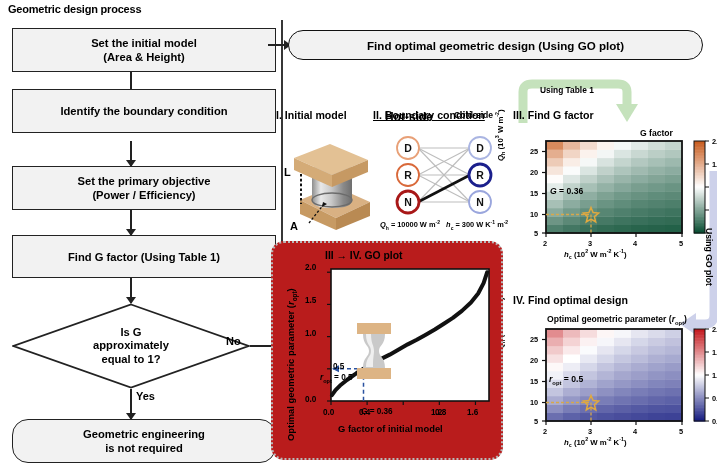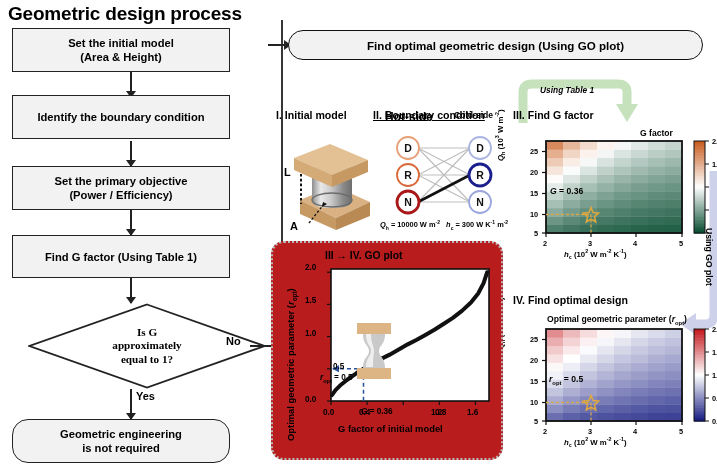--- a/index.html
+++ b/index.html
@@ -9,40 +9,40 @@
     font-family:"Liberation Sans", sans-serif;
     position:relative;
     overflow:hidden;
     color:#000;
   }
   .abs{position:absolute;}
 
   
   #page-title{
     left:8px;top:3px;
-    font-size:19px;font-weight:bold;letter-spacing:-0.2px;
+    font-size:11px;font-weight:bold;letter-spacing:-0.2px;
   }
 
   
   #flowchart{left:0;top:28px;width:268px;height:436px;}
   .fc-box{
-    position:absolute;left:12px;width:218px;
+    position:absolute;left:12px;width:264px;
     background:#f2f2f2;border:1.6px solid #222;
     box-sizing:border-box;
     display:flex;align-items:center;justify-content:center;
     text-align:center;font-weight:bold;font-size:11.2px;line-height:1.25;
   }
   .fc-box.round{border-radius:16px;}
   .fc-arrow{position:absolute;left:130px;width:1.8px;background:#222;}
   .fc-arrow:after{
     content:"";position:absolute;left:-4.1px;bottom:-1px;
     border-left:5px solid transparent;border-right:5px solid transparent;
     border-top:7px solid #222;
   }
-  .diamond-wrap{position:absolute;left:28px;width:238px;height:86px;font-family:Liberation Serif, serif;}
+  .diamond-wrap{position:absolute;left:12px;width:238px;height:86px;}
   .diamond-wrap svg{position:absolute;left:0;top:0;}
   .diamond-text{
     position:absolute;left:0;top:0;width:238px;height:86px;
     display:flex;flex-direction:column;align-items:center;justify-content:center;
     text-align:center;font-weight:bold;font-size:11.2px;line-height:1.22;
   }
   .fc-label{position:absolute;font-weight:bold;font-size:11px;}
 
   
   #right-panel{left:268px;top:0;width:449px;height:464px;text-align:center;}
@@ -57,21 +57,21 @@
   .entry-arrow{position:absolute;left:0px;top:44px;width:22px;height:2px;background:#222;}
   .entry-arrow:after{
     content:"";position:absolute;right:-1px;top:-4px;
     border-top:5px solid transparent;border-bottom:5px solid transparent;
     border-left:7px solid #222;
   }
 
   .sec-head{position:absolute;font-weight:bold;font-size:10.6px;white-space:nowrap;}
 
   .using-table{
-    position:absolute;font-weight:bold;font-size:8.4px;white-space:nowrap;font-style:italic;
+    position:absolute;font-weight:bold;font-size:8.4px;white-space:nowrap;
   }
 
   .vert-text{
     position:absolute;font-weight:bold;font-size:8.6px;white-space:nowrap;
     writing-mode:vertical-rl;
   }
 
   
   #go-box{
     position:absolute;left:3px;top:241px;width:232px;height:219px;
@@ -101,21 +101,21 @@
 <div class="abs" id="flowchart">
 
   <div class="fc-box" style="top:0px;height:44px;">
     <div>
       <div>Set the initial model</div>
       <div>(Area &amp; Height)</div>
     </div>
   </div>
   <div class="fc-arrow" style="top:44px;height:25px;"></div>
 
-  <div class="fc-box" style="top:67px;height:44px;">
+  <div class="fc-box" style="top:61px;height:44px;">
     <div>Identify the boundary condition</div>
   </div>
   <div class="fc-arrow" style="top:113px;height:25px;"></div>
 
   <div class="fc-box" style="top:138px;height:44px;">
     <div>
       <div>Set the primary objective</div>
       <div>(Power / Efficiency)</div>
     </div>
   </div>

